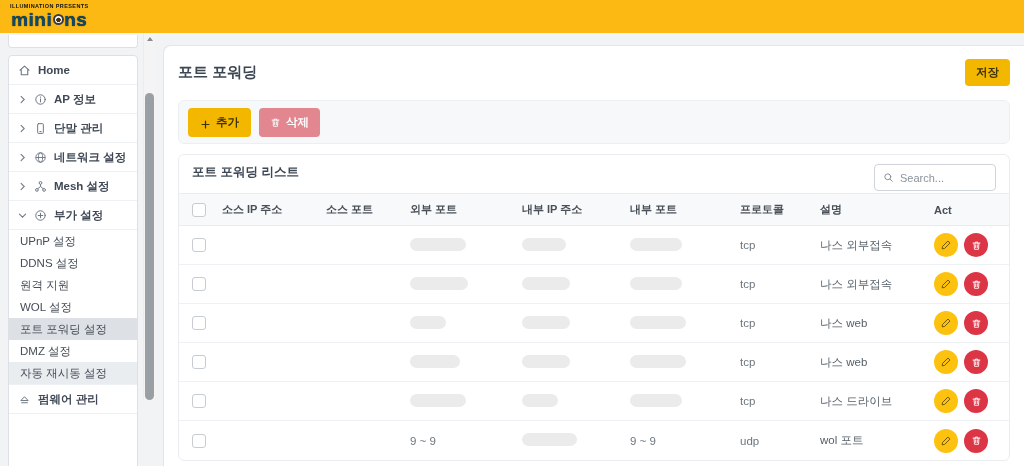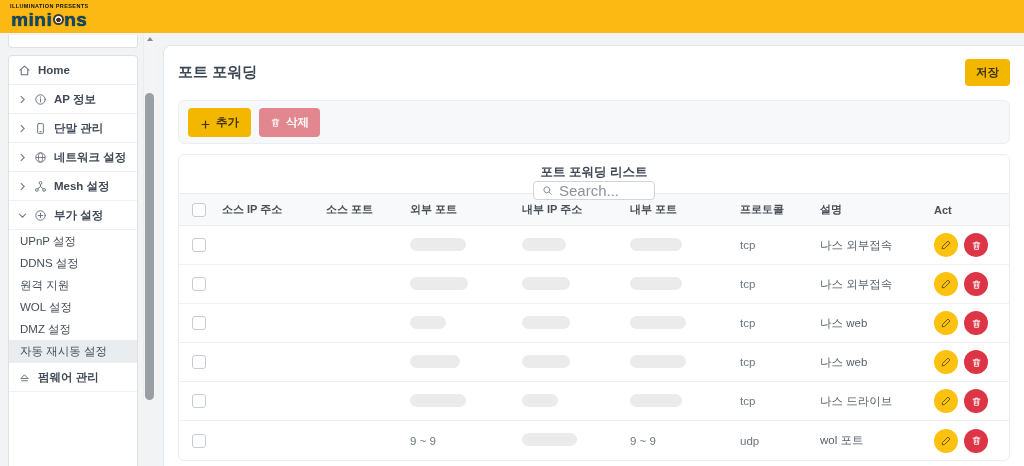--- a/index.html
+++ b/index.html
@@ -54,25 +54,25 @@
     font-size:11.5px; font-weight:600; padding:6px 11px; cursor:pointer; }
 
   .toolbar { background:#f7f8fa; border:1px solid #eceff2; border-radius:6px; height:44px;
     display:flex; align-items:center; gap:8px; padding:0 9px; }
   .btn-add { background:var(--button_yellow,#f3b700); color:#3f3205; border:none; border-radius:4px;
     font-size:11.5px; font-weight:600; padding:7px 12px; display:flex; align-items:flex-end; gap:5px; cursor:pointer; }
   .btn-del { background:var(--delete_pink,#e2868f); color:#fff; border:none; border-radius:4px;
     font-size:11.5px; font-weight:600; padding:7px 11px; display:flex; align-items:center; gap:5px; cursor:pointer; }
 
   .list-card { margin-top:10px; border:1px solid #e9edf0; border-radius:6px; overflow:hidden; }
-  .list-head { display:flex; align-items:center; justify-content:space-between; padding:9px 13px; height:38px;flex-direction:column; }
+  .list-head { display:flex; justify-content:space-between; padding:9px 13px; height:38px; }
   .list-title { font-size:12.5px; font-weight:bold; color:#3d4754; }
   .searchbox { display:flex; align-items:center; gap:6px; width:122px; height:27px;
     border:1px solid #cfd5db; border-radius:4px; padding:0 8px; background:#fff; color:#868e96; }
-  .searchbox input { border:none; outline:none; width:100%; font-size:15px; color:#495057;
+  .searchbox input { border:none; outline:none; width:100%; font-size:11px; color:#495057;
     font-family:inherit; background:transparent; }
   .searchbox input::placeholder { color:#8b939b; }
 
   .t-head, .t-row { display:grid; align-items:center; padding:0 13px;
     grid-template-columns:30px 104px 84px 112px 108px 110px 80px 114px 1fr; }
   .t-head { height:33px; background:#f8f9fa; border-top:1px solid #e9edf0; border-bottom:1px solid #e9edf0;
     font-size:11px; font-weight:bold; color:#495057; }
   .t-row { height:39px; border-bottom:1px solid #eef1f3; font-size:11.5px; color:#6c757d; }
   .t-row:last-child { border-bottom:none; }
   .cb { width:14px; height:14px; border:1px solid #c6ccd2; border-radius:3px; background:#fff;
@@ -195,20 +195,21 @@
               <line x1="5.2" y1="8" x2="10.8" y2="8"></line>
             </svg>
         </span>
         <span class="nlabel">부가 설정</span>
       </div>
 
       <div class="nav-sub">UPnP 설정</div>
       <div class="nav-sub">DDNS 설정</div>
       <div class="nav-sub">원격 지원</div>
       <div class="nav-sub">WOL 설정</div>
+      <div class="nav-sub active">포트 포워딩 설정</div>
       <div class="nav-sub">DMZ 설정</div>
       <div class="nav-sub active2">자동 재시동 설정</div>
 
       <div class="nav-item firmware">
         <span class="nicon">
           <svg width="13" height="13" viewBox="0 0 16 16" fill="none" stroke="currentColor" stroke-width="1.2" stroke-linejoin="round">
               <path d="M3.5 9.3 L8 4.6 L12.5 9.3 Z"></path>
               <line x1="4" y1="12" x2="12" y2="12"></line>
             </svg>
         </span>

